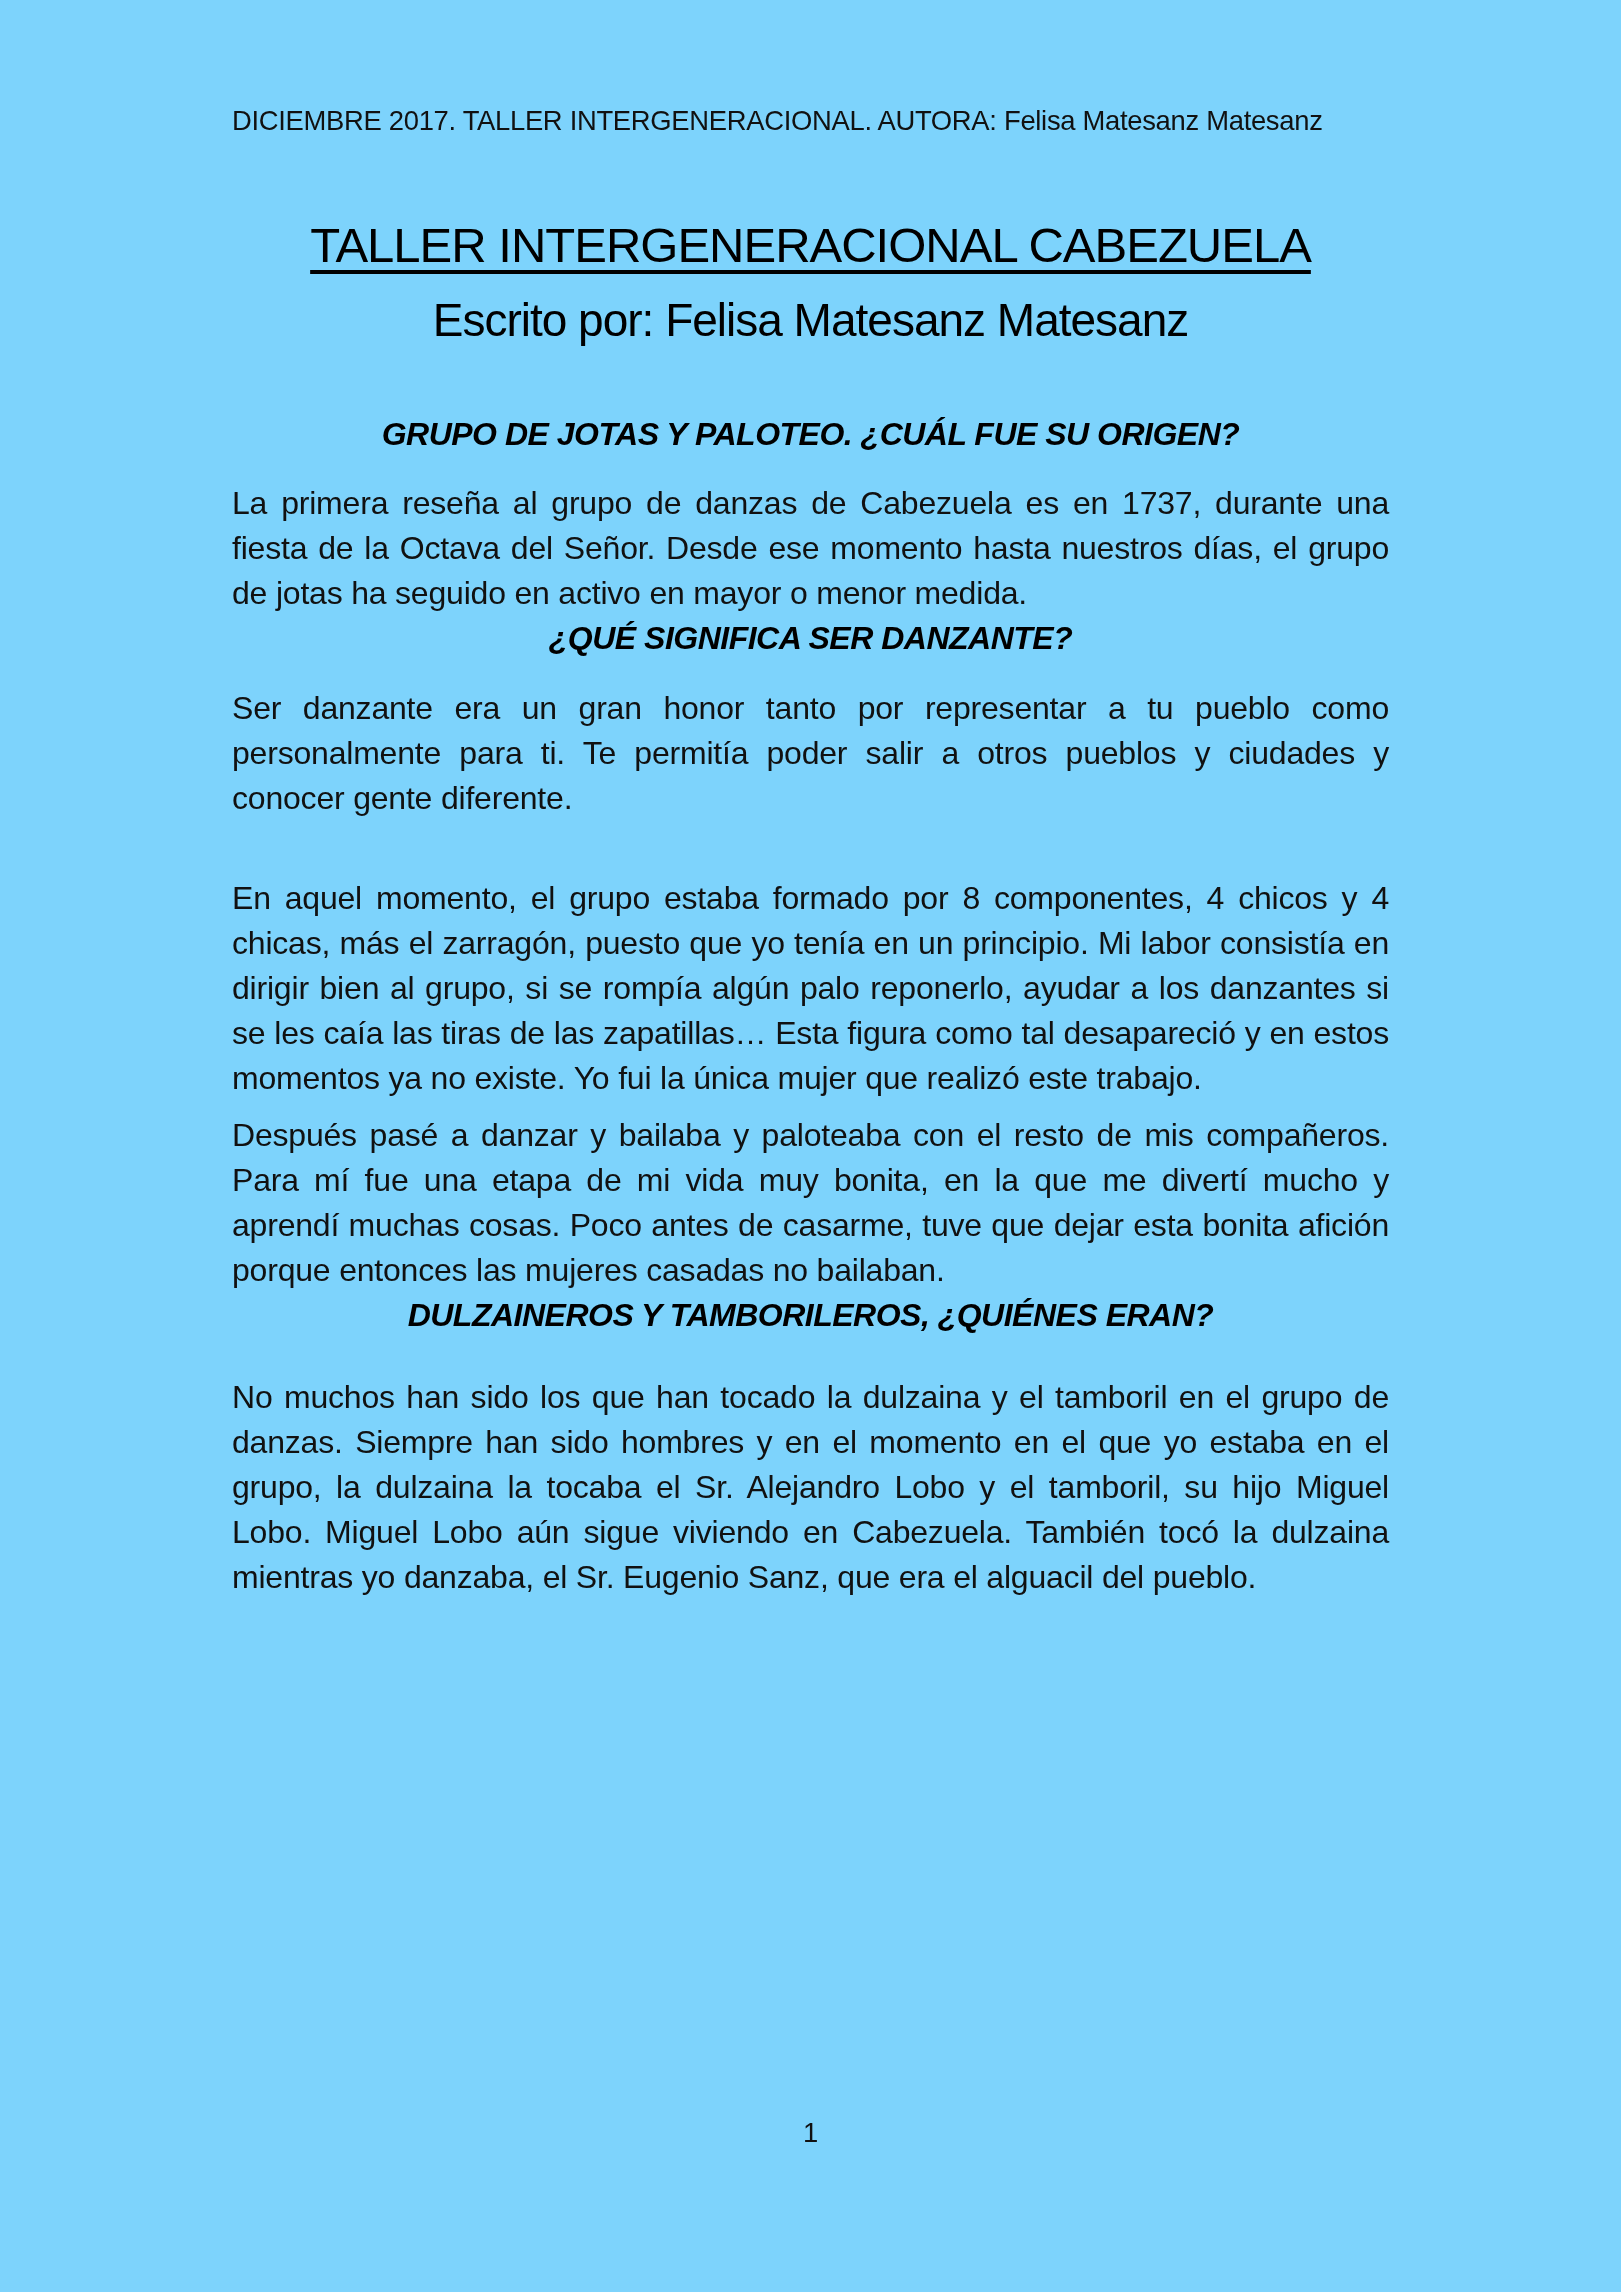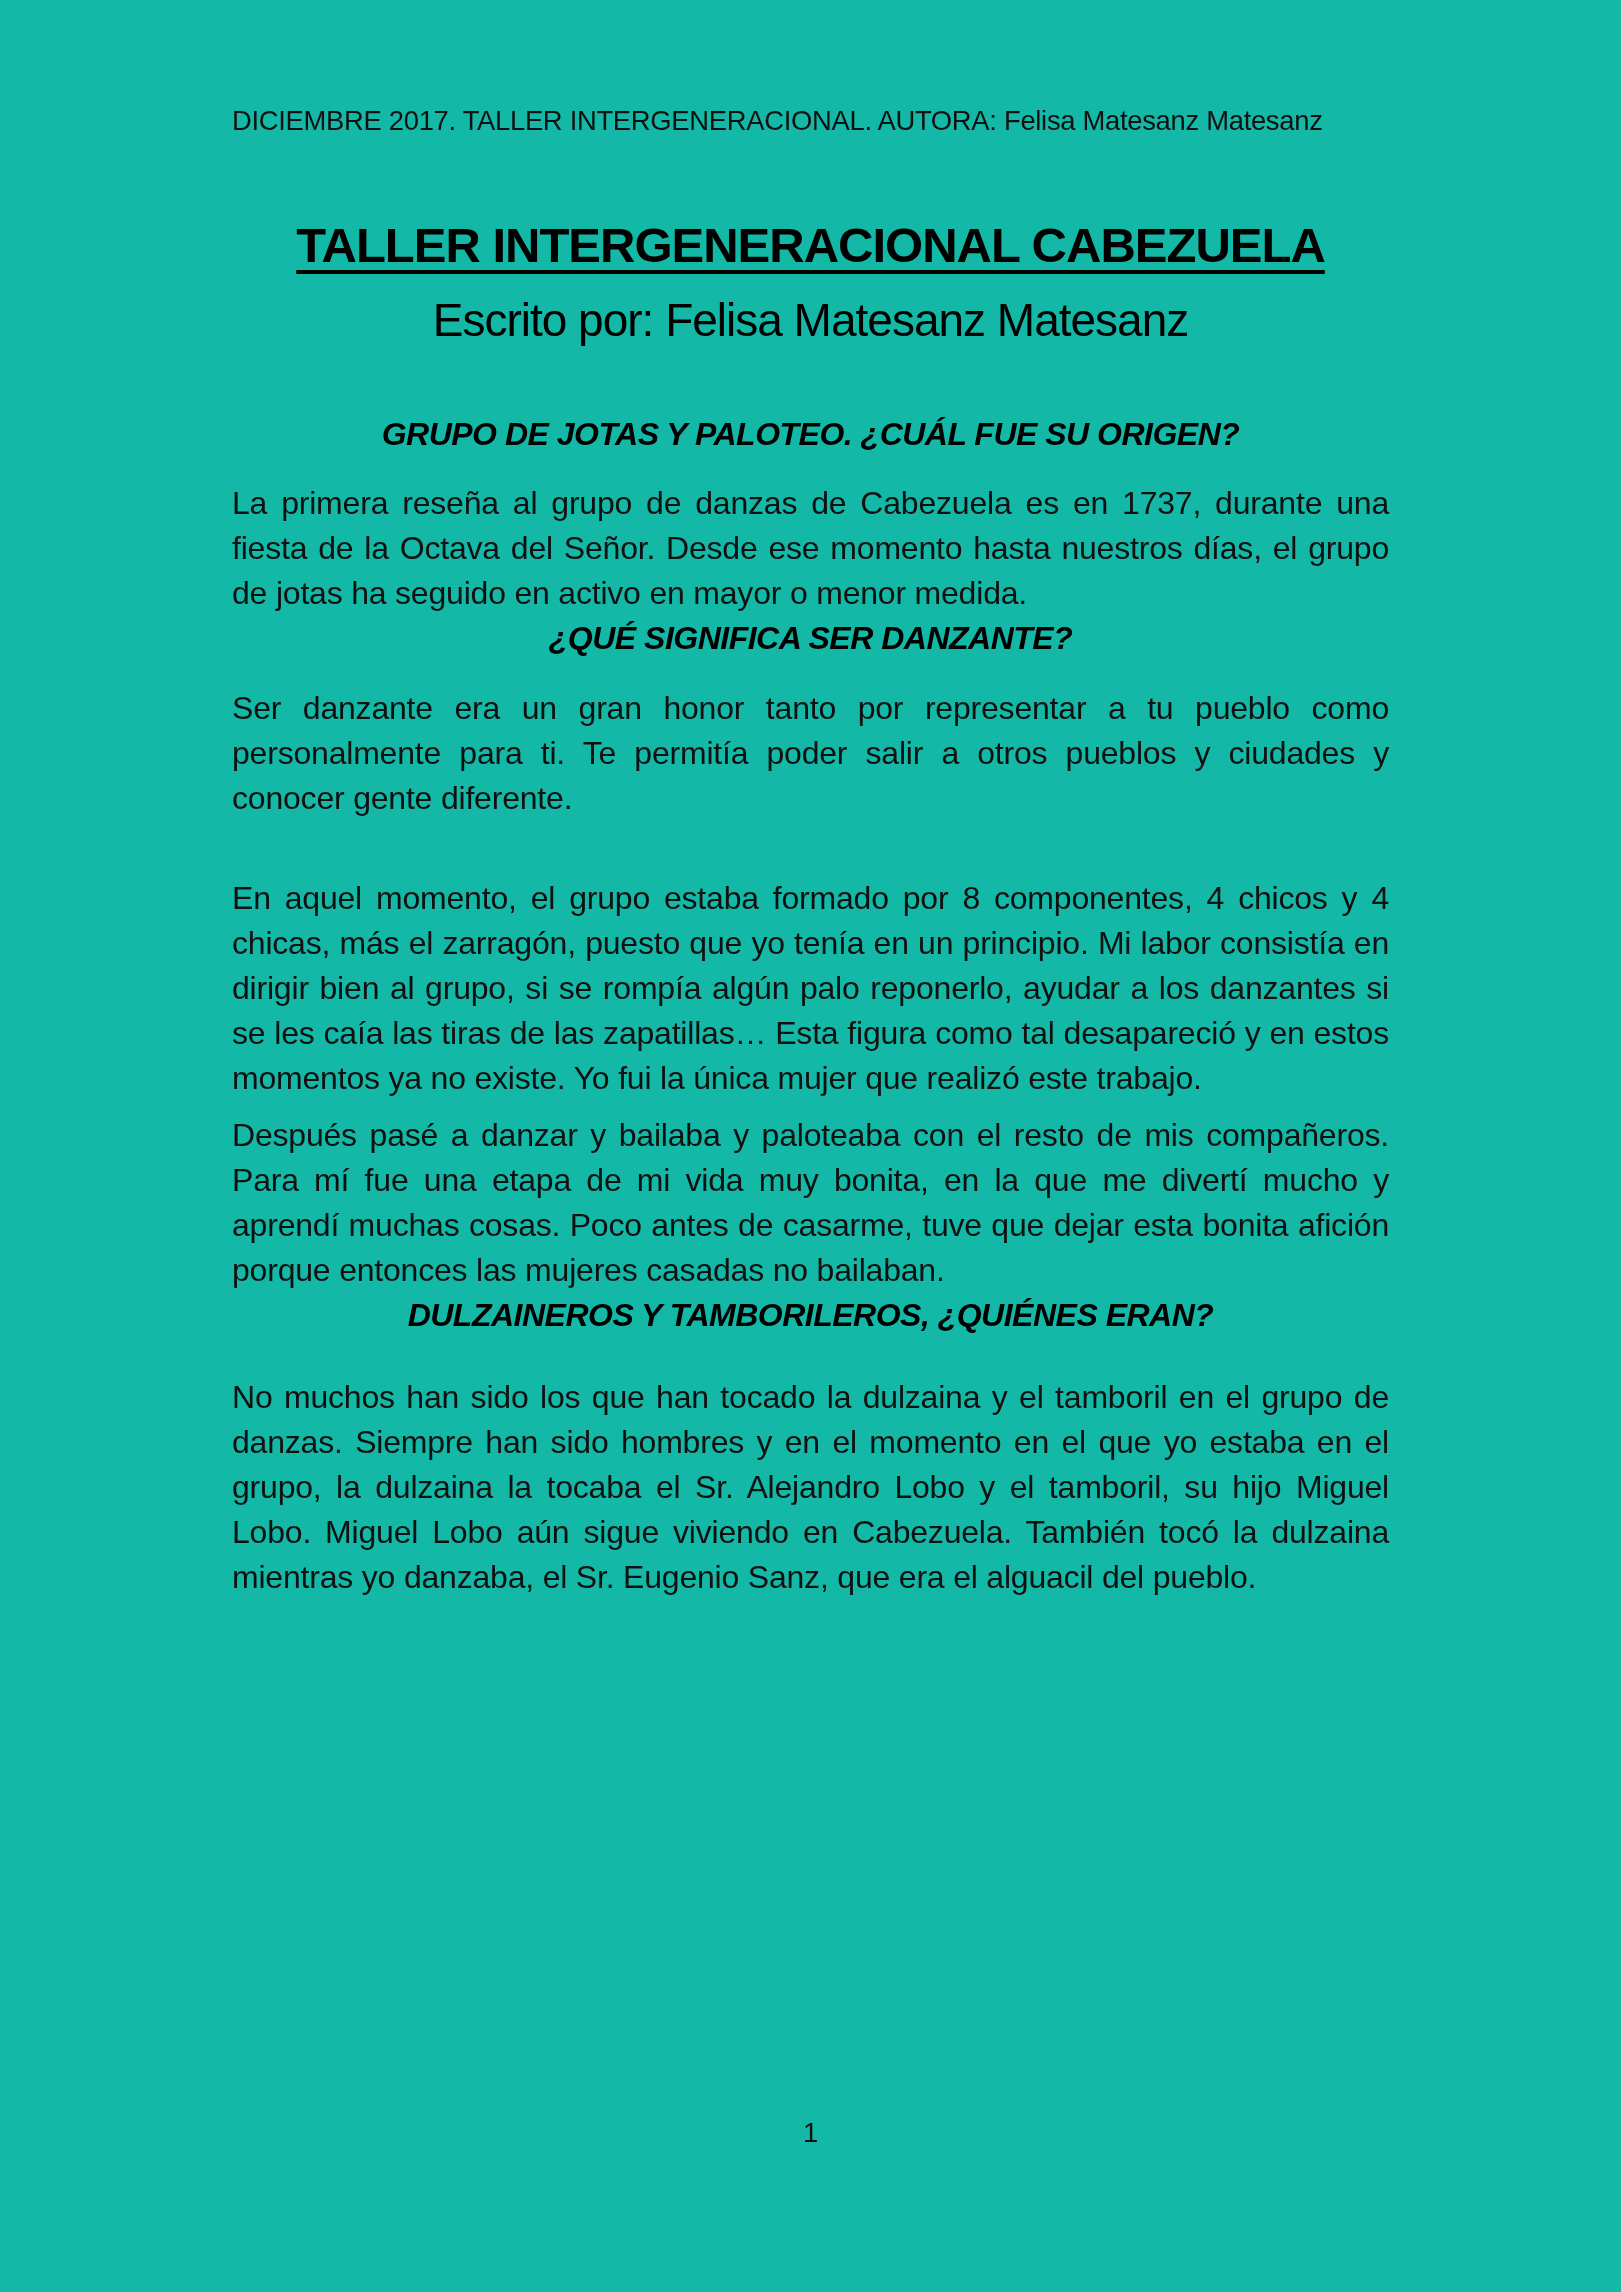--- a/index.html
+++ b/index.html
@@ -4,41 +4,41 @@
 <style>
   html, body {
     margin: 0;
     padding: 0;
     background: #ffffff;
   }
   .page {
     position: relative;
     width: 1621px;
     height: 2293px;
-    background: #14b8a6;
+    background: #7dd3fc;
     color: #1a1a1a;
     font-family: "Liberation Sans", sans-serif;
     box-sizing: border-box;
     padding: 0 232px;
     overflow: hidden;
   }
   .running-header {
     margin: 0;
     padding-top: 98px;
     font-size: 27.4px;
     line-height: 45px;
     letter-spacing: -0.3px;
     text-align: left;
     color: #111111;
   }
   .doc-title {
     margin: 69px 0 0 0;
     font-size: 49px;
     line-height: 67px;
-    font-weight: bold;
+    font-weight: normal;
     text-align: center;
     letter-spacing: -1px;
     text-decoration: underline;
     text-decoration-thickness: 3.9px;
     text-underline-offset: 7.8px;
     color: #000000;
   }
   .doc-subtitle {
     margin: 9.8px 0 0 0;
     font-size: 46px;

